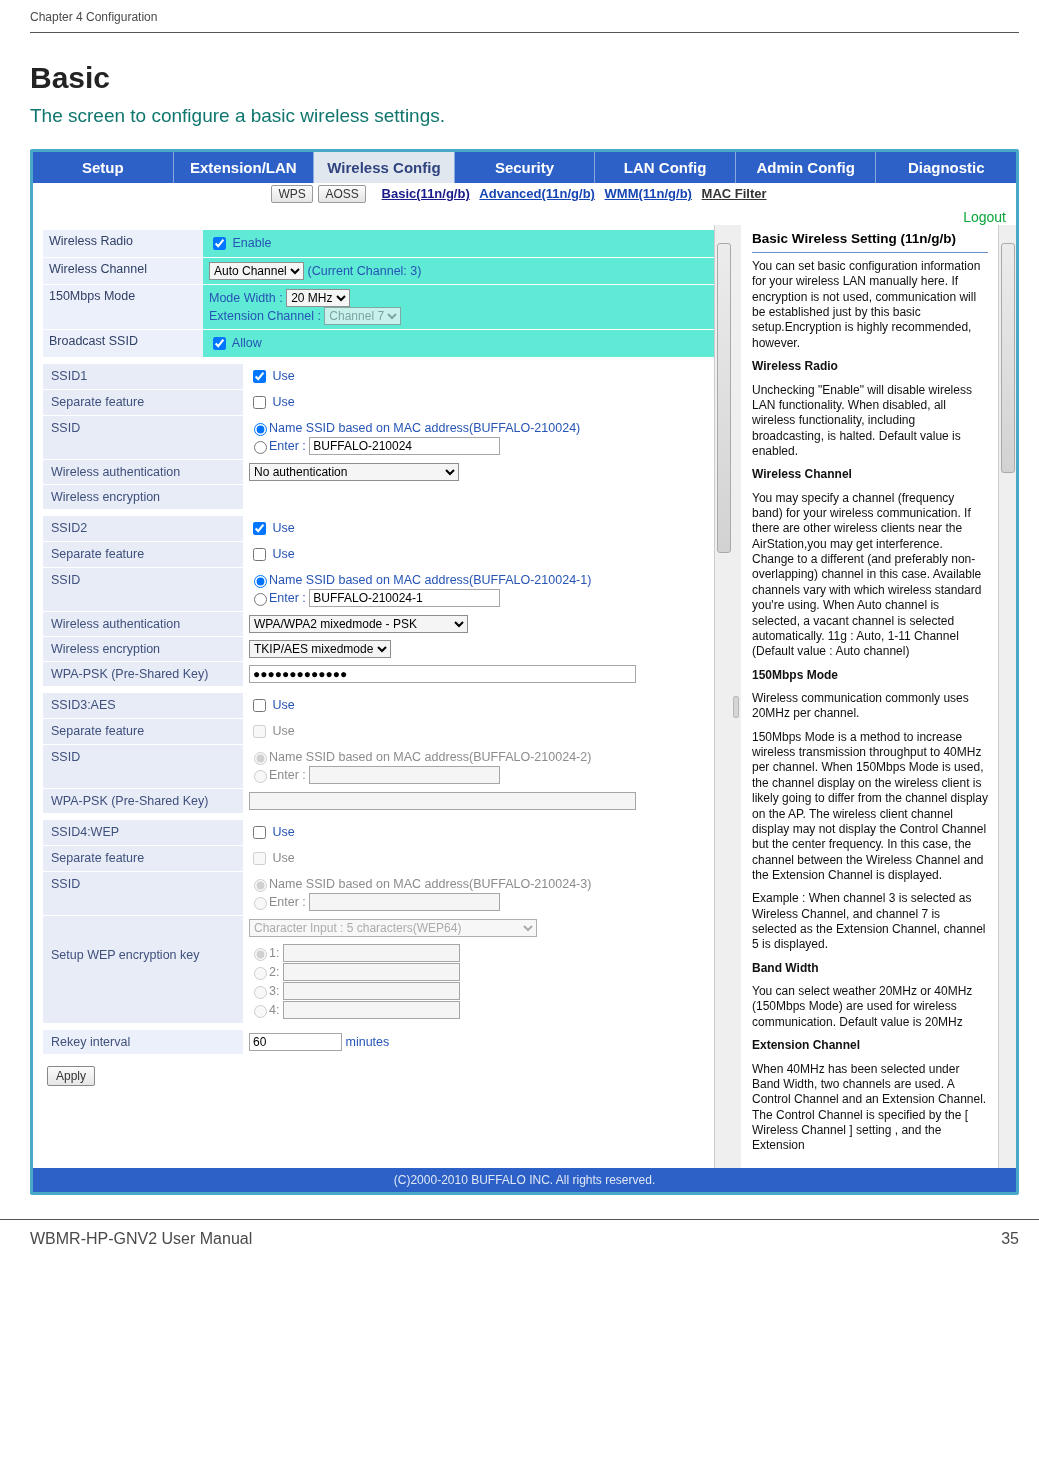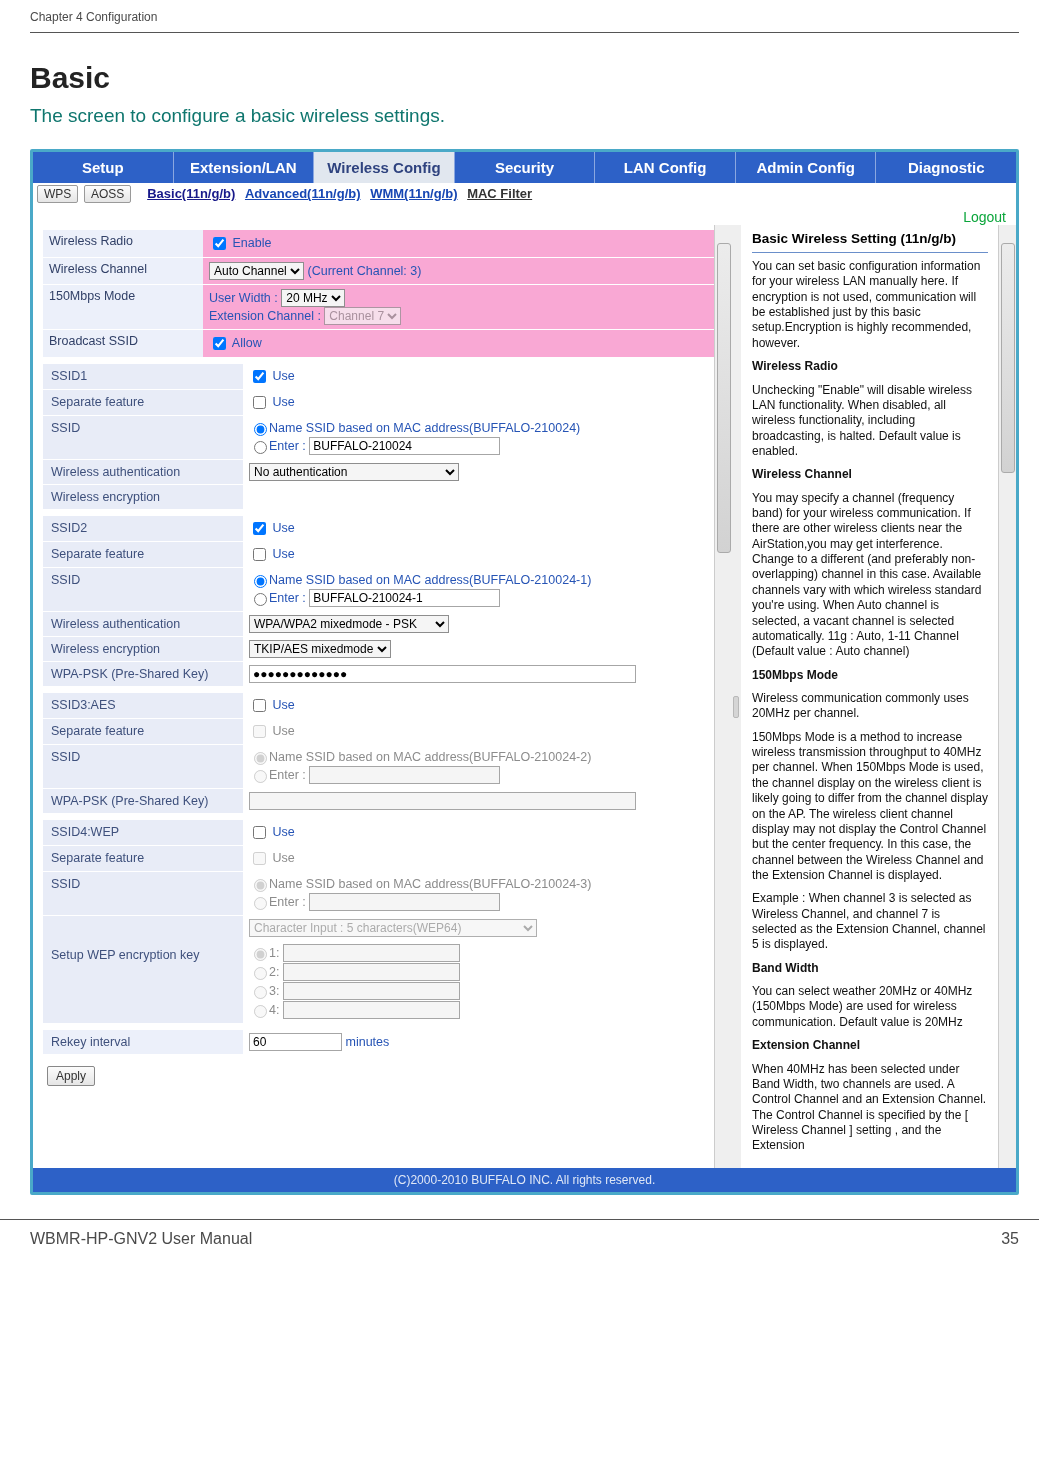--- a/index.html
+++ b/index.html
@@ -6,21 +6,21 @@
   body { margin: 0; font-family: Arial, Helvetica, sans-serif; background: #fff; color: #333; width: 1039px; }
   .page { padding: 10px 20px 0 30px; }
   .chapter-line { font-size: 12px; color: #4a4a4a; margin-bottom: 8px; }
   .hr-top { border: none; border-top: 1.5px solid #555; margin: 0 0 28px 0; }
   h1.section { font-family: "Segoe UI", Arial, sans-serif; font-size: 30px; font-weight: 600; margin: 0 0 10px 0; color: #232323; }
   .desc { font-size: 19px; color: #0f766e; margin: 0 0 22px 0; font-family: "Segoe UI", Arial; }
   .app-frame { border: 3px solid #4aa9c8; border-radius: 2px; background: #fff; }
   .topnav { display: flex; background: #2d61c7; }
   .topnav .tab { flex: 1; text-align: center; padding: 7px 4px; color: #fff; font-weight: bold; font-size: 15px; border-right: 1px solid #8aa7e0; font-family: Arial; cursor: pointer; }
   .topnav .tab.active { background: #e1e7ef; color: #2f437f; }
-  .subnav { background: #fff; font-size: 13px; padding: 2px 12px 4px 4px; font-family: Arial; color: #333; }
+  .subnav { background: #fff; font-size: 13px; padding: 2px 12px 4px 4px; font-family: Arial; color: #333; text-align: center; }
   .subnav .btn { display: inline-block; padding: 1px 6px; border: 1px solid #9a9a9a; background: linear-gradient(#fcfcfc,#e5e5e5); border-radius: 2px; margin-right: 2px; font-size: 12px; cursor: pointer; }
   .subnav .link { color: #1646b3; text-decoration: underline; font-weight: bold; margin: 0 3px; cursor: pointer; }
   .subnav .link.active { color: #18198a; }
   .subnav .link.plain { color: #333; font-weight: bold; text-decoration: underline; }
   .logout { text-align: right; padding: 2px 10px 0 0; color: #0aa53a; font-size: 14px; font-family: Arial; cursor: pointer; }
   .content-row { display: flex; }
   .main-col { flex: 1; padding: 4px 0 4px 10px; font-size: 12.5px; font-family: Arial; color: #333; position: relative; }
   .scrollbar-left { width: 18px; background: #efefef; border-left: 1px solid #ccc; position: relative; }
   .scroll-thumb-left { position: absolute; top: 18px; left: 2px; width: 14px; height: 310px; background: linear-gradient(#ececec,#d2d2d2); border: 1px solid #aaa; border-radius: 3px; }
   .help-col { width: 257px; background: #fff; padding: 6px 10px 6px 10px; font-size: 12px; font-family: Arial; color: #111; border-left: 1px solid #fff; }
@@ -28,21 +28,21 @@
   .help-col .h-sep { border-top: 1.5px solid #6a8fca; margin: 3px 0 6px 0; }
   .help-col p { margin: 0 0 8px 0; line-height: 1.28; }
   .help-col .h-sub { font-weight: bold; margin-top: 6px; }
   .scrollbar-right { width: 18px; background: #efefef; border-left: 1px solid #ccc; position: relative; }
   .scroll-thumb-right { position: absolute; top: 18px; left: 2px; width: 14px; height: 230px; background: linear-gradient(#ececec,#d2d2d2); border: 1px solid #aaa; border-radius: 3px; }
   .scroll-indicator-mid { width: 9px; background: #efefef; position: relative; }
   .scroll-ind-dot { position: absolute; top: 50%; left: 1px; width: 6px; height: 22px; background: #d5d5d5; border: 1px solid #b8b8b8; border-radius: 2px; }
   .grid { display: grid; grid-template-columns: 160px 1fr; }
   .grid .lbl, .grid .val { border-top: 1px solid #fff; padding: 4px 6px; font-size: 12.5px; }
   .grid .lbl { background: #ecf0fa; color: #314067; }
-  .grid .val { background: #f9a8d4; }
+  .grid .val { background: #5eead4; }
   .block { margin-bottom: 6px; }
   .grid2 { display: grid; grid-template-columns: 200px 1fr; }
   .grid2 .lbl { background: #ecf0fa; color: #3e507c; padding: 5px 8px; border-top: 1px solid #fff; font-size: 12.5px; }
   .grid2 .val { background: #fff; padding: 3px 6px; border-top: 1px solid #fff; font-size: 12.5px; }
   .grid2.striped .lbl:nth-of-type(odd) { background: #e8ecf7; }
   .grid2.striped .lbl:nth-of-type(even) { background: #f2f5fb; }
   input[type=text], input[type=password] { font-size: 12px; padding: 1px 3px; border: 1px solid #a6a6a6; }
   select { font-size: 12px; border: 1px solid #8e8e8e; background: #f5f5f5; }
   .chk { vertical-align: middle; margin-right: 3px; }
   .radio { vertical-align: middle; margin-right: 2px; }
@@ -96,21 +96,21 @@
             <div class="val">
               <input type="checkbox" class="chk" checked="" style=""> <span class="blue">Enable</span>
             </div>
             <div class="lbl">Wireless Channel</div>
             <div class="val">
               <select><option>Auto Channel</option></select>
               <span class="blue">(Current Channel: 3)</span>
             </div>
             <div class="lbl">150Mbps Mode</div>
             <div class="val">
-              <span class="blue">User Width : </span>
+              <span class="blue">Mode Width : </span>
               <select><option>20 MHz</option></select><br>
               <span class="blue">Extension Channel : </span>
               <select disabled=""><option>Channel 7</option></select>
             </div>
             <div class="lbl">Broadcast SSID</div>
             <div class="val">
               <input type="checkbox" class="chk" checked="" style=""> <span class="blue">Allow</span>
             </div>
           </div>
         </div>
@@ -145,21 +145,21 @@
             <div class="val"><input type="checkbox" class="chk" style=""> <span class="blue">Use</span></div>
             <div class="lbl">SSID</div>
             <div class="val">
               <div class="radio-item">
                   <input type="radio" class="radio" name="s2" checked="" style=""> 
                   <span class="blue">Name SSID based on MAC address(BUFFALO-210024-1)</span>
                 </div>
               <div class="radio-item"><input type="radio" class="radio" name="s2" style=""> <span class="blue">Enter :</span>&nbsp;<input type="text" size="24" value="BUFFALO-210024-1" style=""></div>
             </div>
             <div class="lbl">Wireless authentication</div>
-            <div class="val"><select style="width:200px"><option>WPA/WPA2 mixedmode - PSK</option></select></div>
+            <div class="val"><select style="width:219px"><option>WPA/WPA2 mixedmode - PSK</option></select></div>
             <div class="lbl">Wireless encryption</div>
             <div class="val"><select><option>TKIP/AES mixedmode</option></select></div>
             <div class="lbl">WPA-PSK (Pre-Shared Key)</div>
             <div class="val"><input type="text" size="52" value="●●●●●●●●●●●●●" style=""></div>
           </div>
         </div>
 
         
         <div class="block">
           <div class="grid2 striped">

